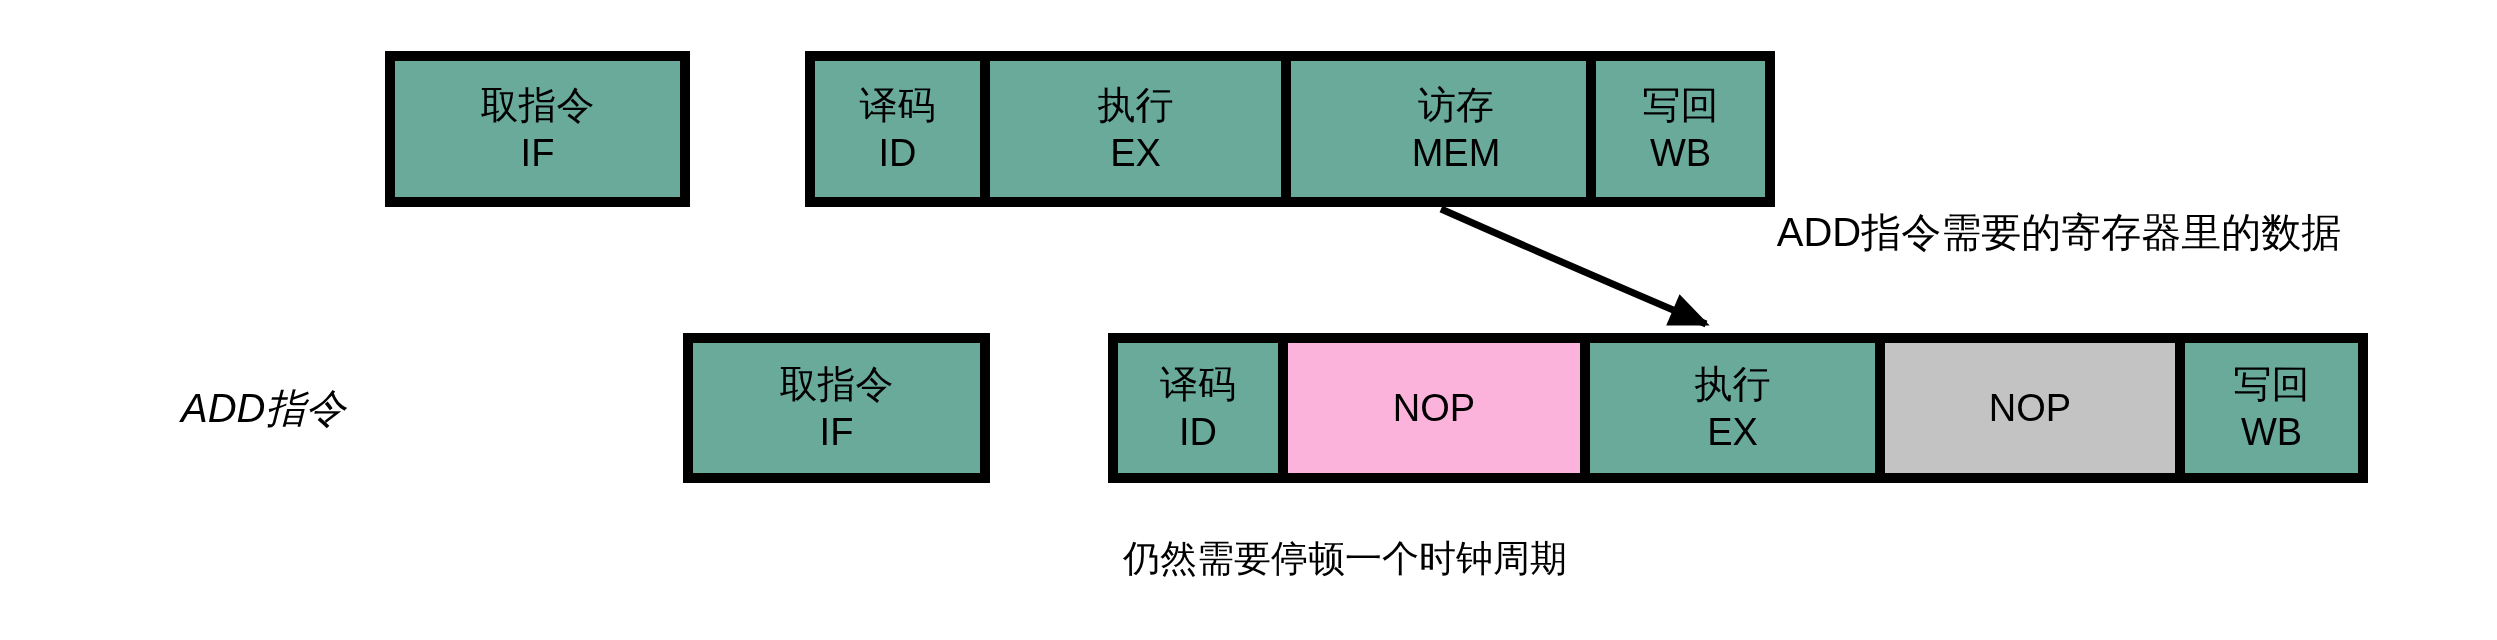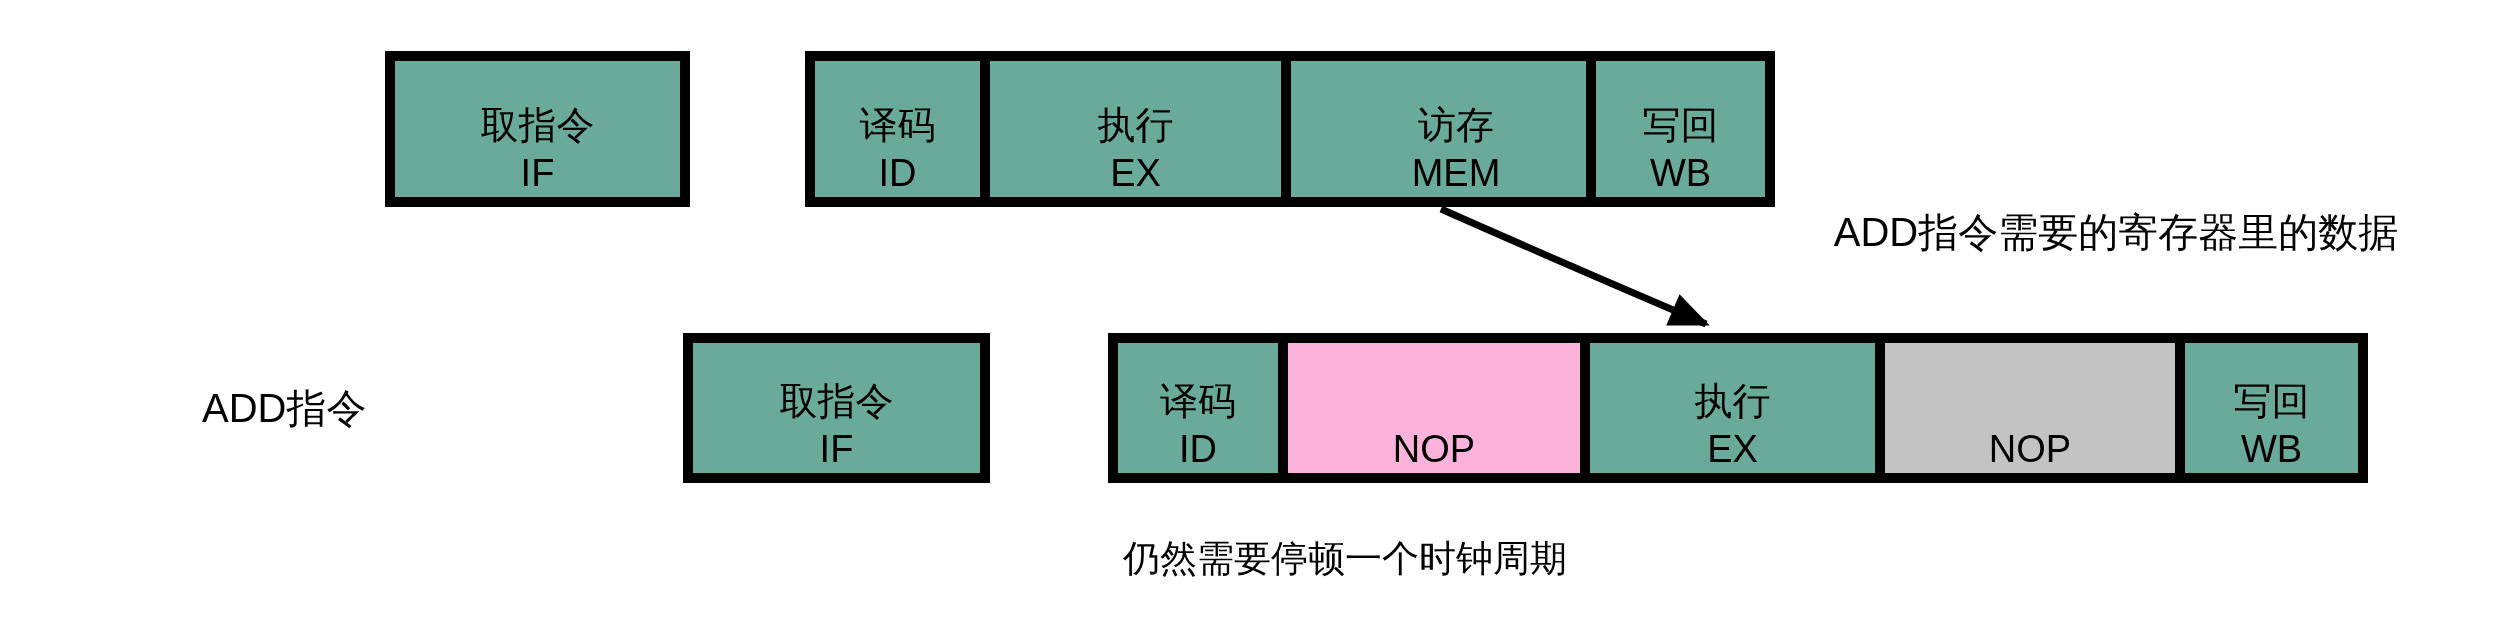--- a/index.html
+++ b/index.html
@@ -15,52 +15,52 @@
     position:absolute;
     display:flex;align-items:center;
     font-size:40px;
     white-space:nowrap;
   }
   .cell{
     position:absolute;
     box-sizing:border-box;
     border:10px solid var(--border,#000);
     display:flex;flex-direction:column;
-    align-items:center;justify-content:flex-end;
+    align-items:center;justify-content:center;
     text-align:center;
     font-size:38px;line-height:48px;
     white-space:nowrap;
   }
   .row1{top:51px;height:156px;}
   .row2{top:333px;height:150px;}
   .stage{background:var(--stage,#69AA9B);}
   .bubble-pink{background:var(--pink,#FBB3DB);}
   .bubble-gray{background:var(--gray,#C3C3C3);}
   .annotation{
     position:absolute;
-    left:1751px;top:206px;width:730px;
+    left:1694px;top:206px;width:730px;
     text-align:center;
     font-size:40px;line-height:53px;
     white-space:nowrap;
   }
   .caption{
     position:absolute;
     left:1040px;top:534px;width:610px;
     text-align:center;
     font-size:37px;
     white-space:nowrap;
   }
   svg.arrow-layer{position:absolute;left:0;top:0;pointer-events:none;}
 </style>
 </head>
 <body>
 
 <div id="canvas" style="--stage: #69AA9B; --pink: #FBB3DB; --gray: #C3C3C3; --border: #000000; --text: #000000; --bg: #FFFFFF;">
 
-  <div class="row-label" style="left:202px;top:333px;height:150px;">ADD指令</div>
+  <div class="row-label" style="left:181px;top:333px;height:150px;font-style:italic;">ADD指令</div>
 
   <div class="cell row1 stage" style="left:385px;width:305px;">
     <span>取指令</span>
     <span>IF</span>
   </div>
   <div class="cell row1 stage" style="left:805px;width:185px;">
     <span>译码</span>
     <span>ID</span>
   </div>
   <div class="cell row1 stage" style="left:980px;width:311px;">

